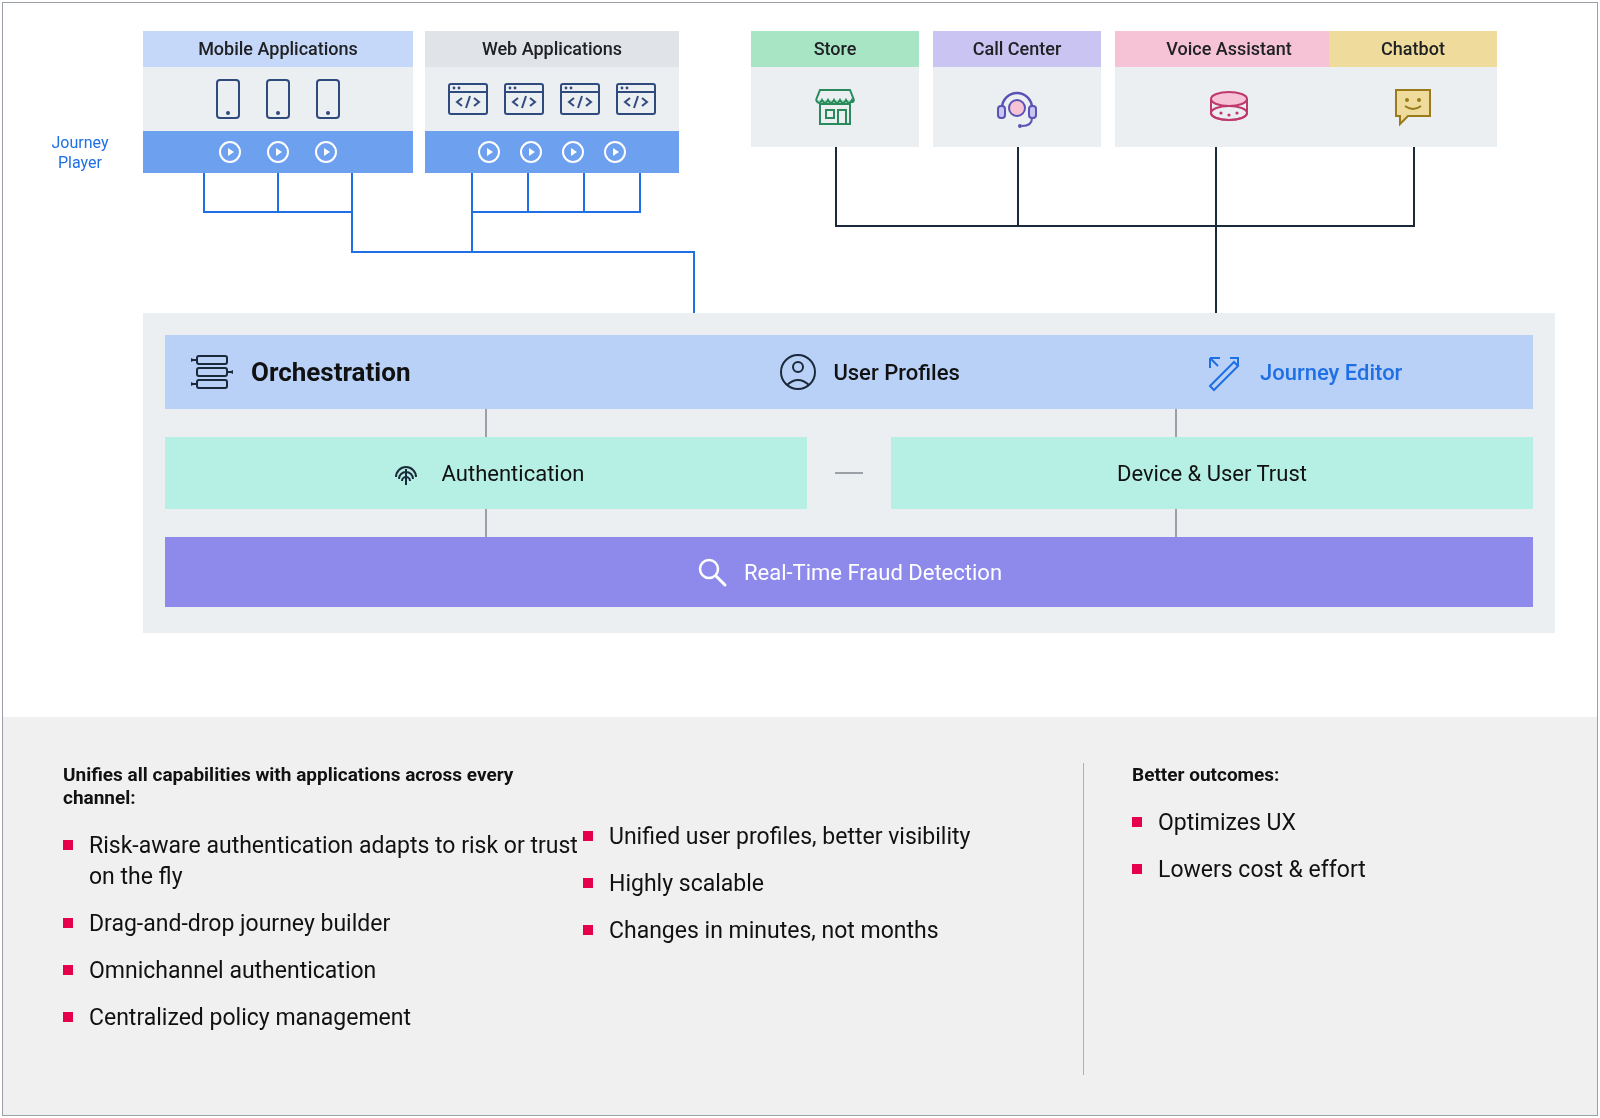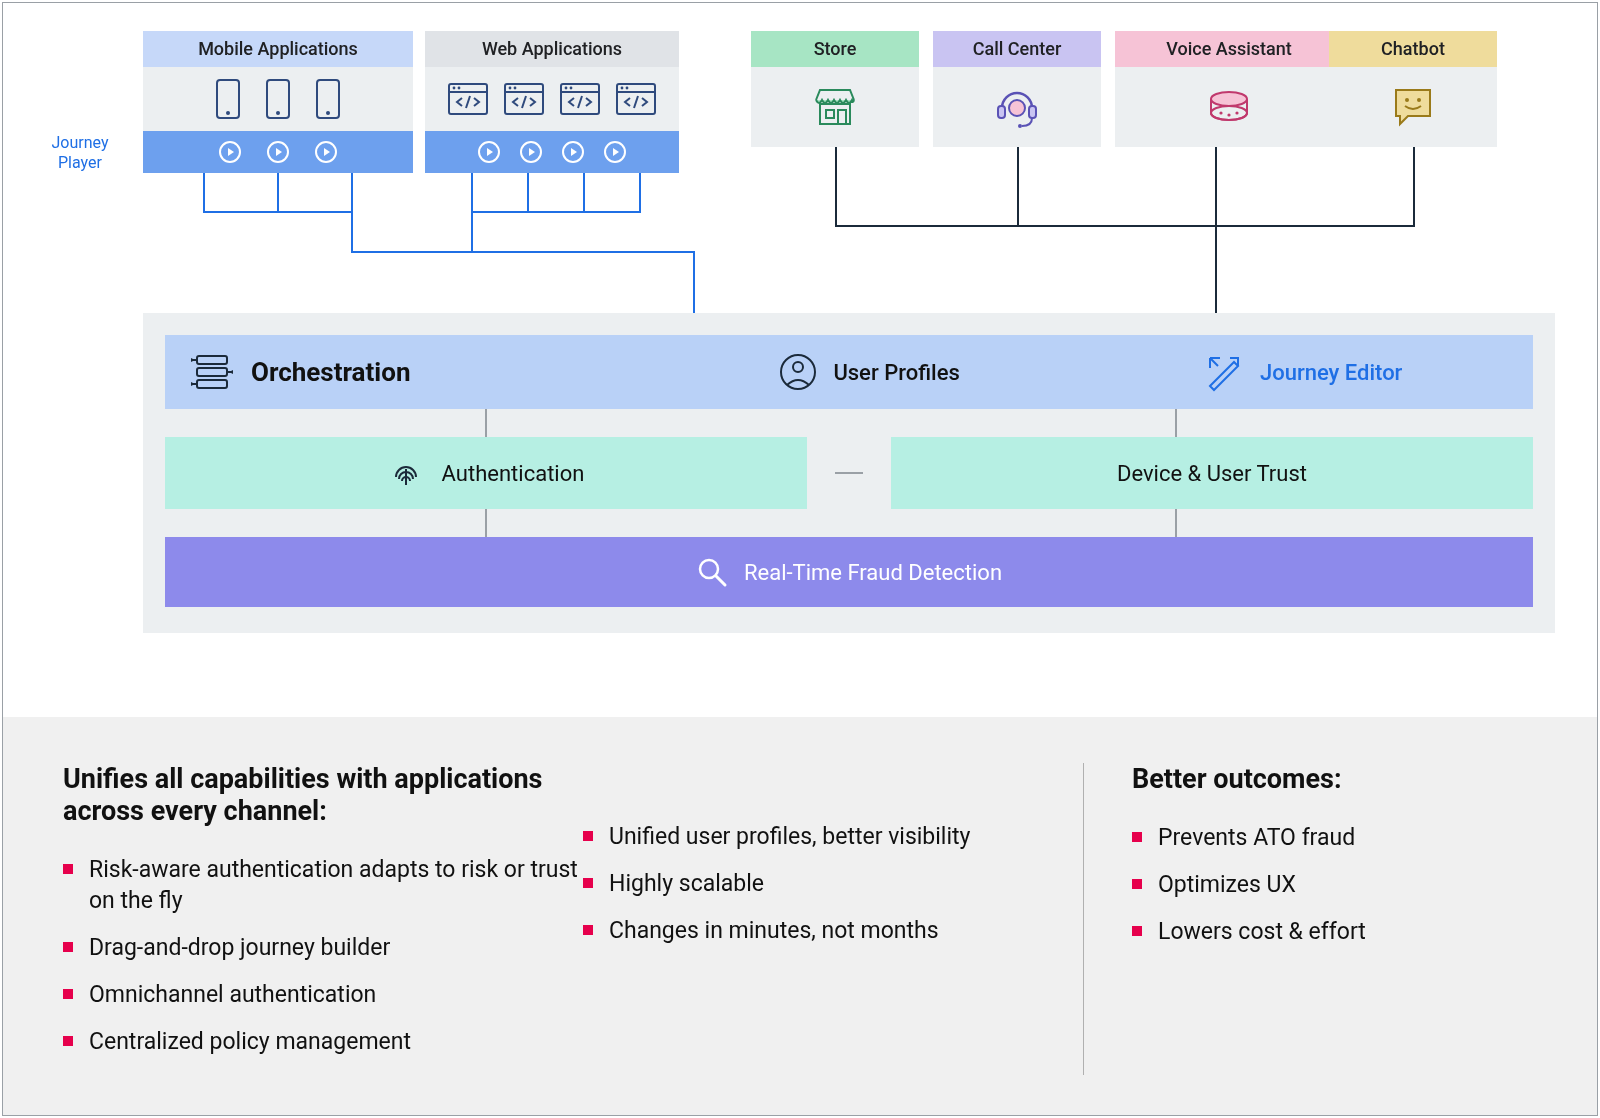--- a/index.html
+++ b/index.html
@@ -103,21 +103,21 @@
   }
   
   .footer {
     position:absolute;
     left: 0; right:0; bottom:0; height:398px;
     background:#f0f0f0;
     padding: 46px 60px 40px 60px;
     display:flex;
   }
   .footer h2 {
-    font-size:27px; font-weight:700; color:#111; margin-bottom:27px;
+    font-size:19px; font-weight:700; color:#111; margin-bottom:21px;
   }
   .col { }
   .col-a { width: 520px; }
   .col-b { width: 500px; }
   .col-c { width: 420px; padding-left:48px; border-left:1px solid #b0b0b0; }
   ul.bl { list-style:none; }
   ul.bl li {
     position:relative; padding-left:26px; font-size:23px; color:#111;
     line-height:1.35; margin-bottom:16px;
   }
@@ -370,20 +370,19 @@
     <div class="col col-b" style="padding-top:58px;">
       <ul class="bl">
         <li>Unified user profiles, better visibility</li>
         <li>Highly scalable</li>
         <li>Changes in minutes, not months</li>
       </ul>
     </div>
     <div class="col col-c">
       <h2>Better outcomes:</h2>
       <ul class="bl">
-        <li>Prevents ATO fraud</li>
         <li>Optimizes UX</li>
         <li>Lowers cost &amp; effort</li>
       </ul>
     </div>
   </div>
 
 </div>
 
 </body></html>

